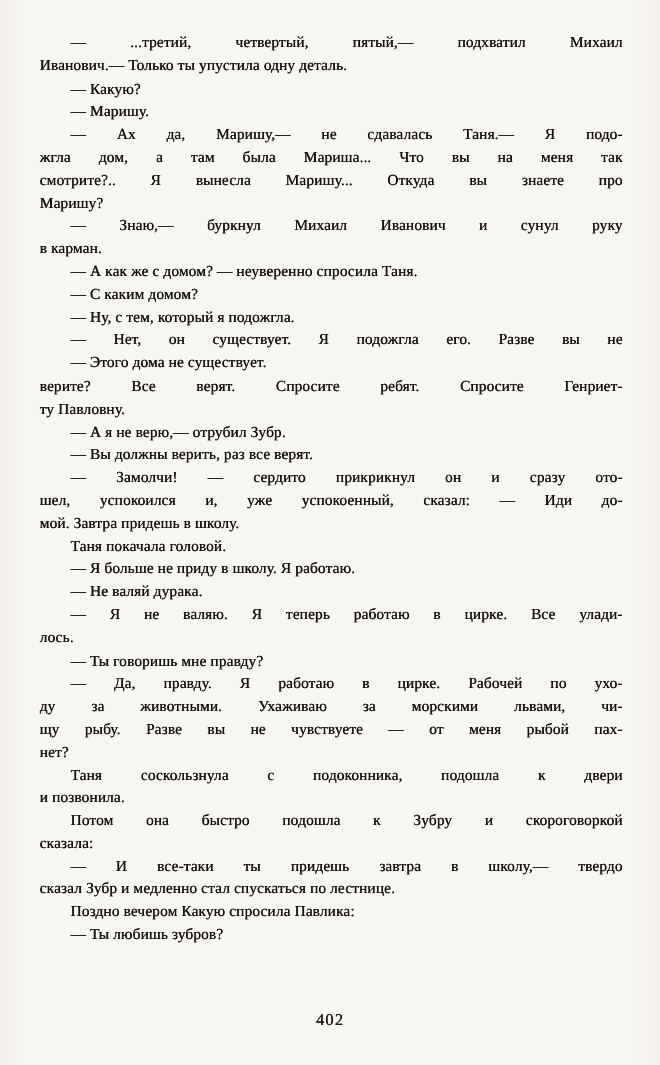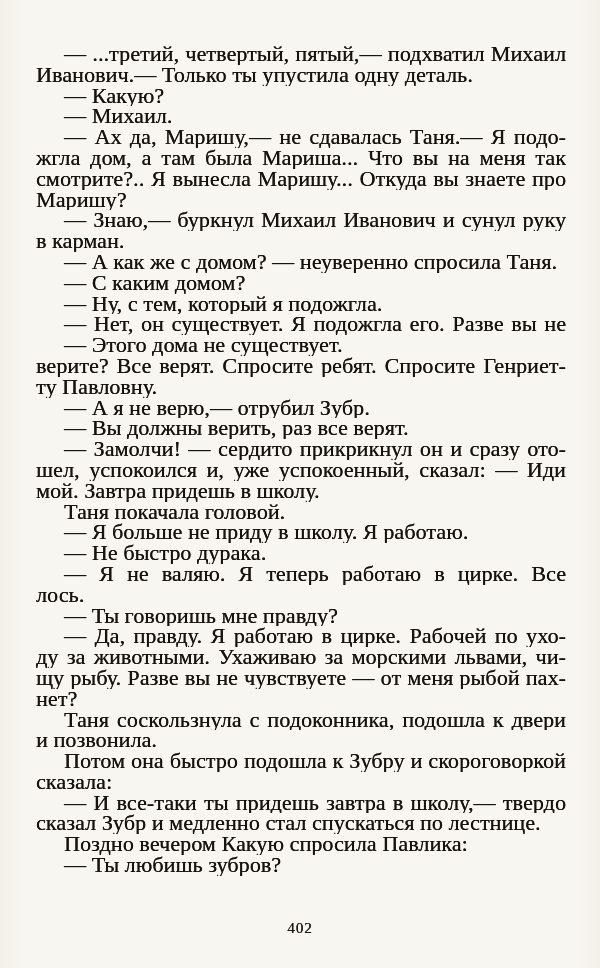--- a/index.html
+++ b/index.html
@@ -14,24 +14,24 @@
     position: relative;
     width: 600px;
     height: 968px;
     box-sizing: border-box;
     background: linear-gradient(90deg, #f1efe8 0%, #f8f6f0 4%, #f8f6f0 96%, #f2f0e9 100%);
     font-family: "Liberation Serif", "DejaVu Serif", serif;
     color: #17130f;
   }
   .page-text {
     position: absolute;
-    top: 44px;
+    top: 30px;
     left: 36px;
     width: 530px;
-    font-size: 22px;
+    font-size: 14px;
     text-shadow: 0.25px 0 0 currentColor; 
   }
   .line {
     height: 20.8px;
     line-height: 20.8px;
     overflow: hidden;
     white-space: normal;
     letter-spacing: 0.1px;
   }
   .line.indent {
@@ -61,42 +61,42 @@
 </style>
 </head>
 <body>
 
 <div class="book-page">
   <div class="page-text">
 
   <div class="line indent justify">— ...третий, четвертый, пятый,— подхватил Михаил</div>
       <div class="line">Иванович.— Только ты упустила одну деталь.</div>
       <div class="line indent">— Какую?</div>
-      <div class="line indent">— Михаил.</div>
+      <div class="line indent">— Маришу.</div>
       <div class="line indent justify">— Ах да, Маришу,— не сдавалась Таня.— Я подо-</div>
       <div class="line justify">жгла дом, а там была Мариша... Что вы на меня так</div>
       <div class="line justify">смотрите?.. Я вынесла Маришу... Откуда вы знаете про</div>
       <div class="line">Маришу?</div>
       <div class="line indent justify">— Знаю,— буркнул Михаил Иванович и сунул руку</div>
       <div class="line">в карман.</div>
       <div class="line indent">— А как же с домом? — неуверенно спросила Таня.</div>
       <div class="line indent">— С каким домом?</div>
       <div class="line indent">— Ну, с тем, который я подожгла.</div>
       <div class="line indent justify">— Нет, он существует. Я подожгла его. Разве вы не</div>
       <div class="line indent">— Этого дома не существует.</div>
       <div class="line justify">верите? Все верят. Спросите ребят. Спросите Генриет-</div>
       <div class="line">ту Павловну.</div>
       <div class="line indent">— А я не верю,— отрубил Зубр.</div>
       <div class="line indent">— Вы должны верить, раз все верят.</div>
       <div class="line indent justify">— Замолчи! — сердито прикрикнул он и сразу ото-</div>
       <div class="line justify">шел, успокоился и, уже успокоенный, сказал: — Иди до-</div>
       <div class="line">мой. Завтра придешь в школу.</div>
       <div class="line indent">Таня покачала головой.</div>
       <div class="line indent">— Я больше не приду в школу. Я работаю.</div>
-      <div class="line indent">— Не быстро дурака.</div>
+      <div class="line indent">— Не валяй дурака.</div>
       <div class="line indent justify">— Я не валяю. Я теперь работаю в цирке. Все улади-</div>
       <div class="line">лось.</div>
       <div class="line indent">— Ты говоришь мне правду?</div>
       <div class="line indent justify">— Да, правду. Я работаю в цирке. Рабочей по ухо-</div>
       <div class="line justify">ду за животными. Ухаживаю за морскими львами, чи-</div>
       <div class="line justify">щу рыбу. Разве вы не чувствуете — от меня рыбой пах-</div>
       <div class="line">нет?</div>
       <div class="line indent justify">Таня соскользнула с подоконника, подошла к двери</div>
       <div class="line">и позвонила.</div>
       <div class="line indent justify">Потом она быстро подошла к Зубру и скороговоркой</div>

